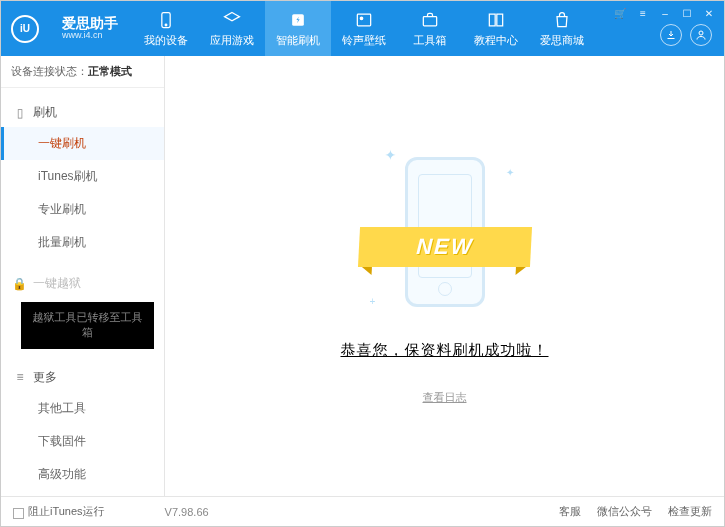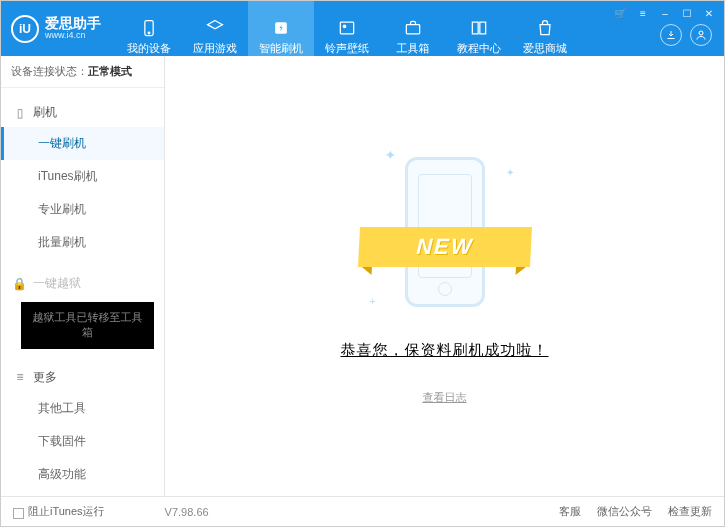--- a/index.html
+++ b/index.html
@@ -1,43 +1,43 @@
 <!DOCTYPE html>
 <html><head>
 <meta charset="utf-8">
 <style>
 * { margin: 0; padding: 0; box-sizing: border-box; }
 body { font-family: "Microsoft YaHei", Arial, sans-serif; font-size: 12px; color: #333; background: #fff; }
 .app { width: 725px; height: 527px; border: 1px solid #ccc; display: flex; flex-direction: column; overflow: hidden; }
 
 .header { background: #1b8fe6; color: #fff; height: 55px; display: flex; align-items: stretch; padding-left: 10px; }
 .logo-area { display: flex; align-items: center; padding-right: 15px; }
-.logo-icon { width: 28px; height: 28px; border: 2px solid #fff; border-radius: 50%; display: flex; align-items: center; justify-content: center; font-weight: bold; font-size: 12px; margin-right: 6px; }
+.logo-icon { width: 28px; height: 28px; border: 2px solid #fff; border-radius: 50%; display: flex; align-items: center; justify-content: center; font-weight: bold; font-size: 10px; margin-right: 23px; }
 .logo-text { display: flex; flex-direction: column; line-height: 1.1; }
 .logo-title { font-size: 14px; font-weight: bold; }
 .logo-url { font-size: 9px; opacity: 0.85; }
 .nav { display: flex; flex: 1; }
-.nav-item { width: 66px; display: flex; flex-direction: column; align-items: center; justify-content: flex-end; cursor: pointer; font-size: 11px; gap: 3px; }
+.nav-item { width: 66px; display: flex; flex-direction: column; align-items: center; justify-content: center; cursor: pointer; font-size: 11px; gap: 3px; }
 .nav-item.active { background: #47a9ee; }
 .nav-item svg { width: 20px; height: 20px; }
 .win-controls { display: flex; align-items: flex-start; padding: 5px 8px 0 0; gap: 8px; font-size: 10px; }
 .win-controls span { cursor: pointer; opacity: 0.9; display: inline-flex; align-items: center; justify-content: center; width: 14px; height: 14px; }
 .circ-btn { width: 22px; height: 22px; border: 1.5px solid rgba(255,255,255,0.7); border-radius: 50%; display: flex; align-items: center; justify-content: center; cursor: pointer; }
 .right-btns { display: flex; align-items: center; gap: 8px; padding-right: 12px; }
 
 .body { flex: 1; display: flex; overflow: hidden; }
 .sidebar { width: 164px; border-right: 1px solid #e5e5e5; display: flex; flex-direction: column; }
 .conn-status { padding: 8px 10px; font-size: 11px; color: #666; border-bottom: 1px solid #eee; }
 .conn-status b { color: #333; font-weight: bold; }
 .side-group { padding: 10px 0 0 0; }
 .side-header { display: flex; align-items: center; gap: 6px; padding: 6px 12px; color: #555; font-size: 12px; }
 .side-header.disabled { color: #bbb; }
 .side-header .hdr-icon { width: 14px; display: inline-flex; justify-content: center; color: #888; }
 .side-sub { padding: 8px 10px 8px 34px; font-size: 12px; color: #666; cursor: pointer; border-left: 3px solid transparent; }
-.side-sub.active { color: #0369a1; border-left: 3px solid #1b8fe6; background: #f3f9ff; }
+.side-sub.active { color: #c2410c; border-left: 3px solid #1b8fe6; background: #f3f9ff; }
 .side-sub.note { background: #000000; margin: 4px 10px 4px 20px; padding: 8px; font-size: 11px; color: #888; border-left: none; text-align: center; line-height: 1.4; }
 .cb { width: 11px; height: 11px; border: 1px solid #aaa; display: inline-block; }
 
 .main { flex: 1; display: flex; flex-direction: column; align-items: center; justify-content: center; position: relative; }
 .illustration { width: 160px; height: 180px; position: relative; margin-bottom: 14px; }
 .phone { position: absolute; left: 40px; top: 10px; width: 80px; height: 150px; background: #f5fbff; border: 3px solid #d5e9f7; border-radius: 12px; }
 .phone::before { content: ""; position: absolute; top: 14px; left: 10px; right: 10px; bottom: 26px; border: 1.5px solid #d5e9f7; border-radius: 4px; }
 .phone::after { content: ""; position: absolute; bottom: 8px; left: 50%; transform: translateX(-50%); width: 12px; height: 12px; border: 1.5px solid #d5e9f7; border-radius: 50%; }
 .sparkle { position: absolute; color: #b7dff7; font-size: 14px; }
 .ribbon { position: absolute; top: 80px; left: -6px; width: 172px; height: 40px; background: #ffd94b; transform: skewX(-3deg); display: flex; align-items: center; justify-content: center; font-weight: 900; font-size: 22px; color: #fff; letter-spacing: 2px; text-shadow: 1px 1px 0 #e6b800; font-style: italic; }

